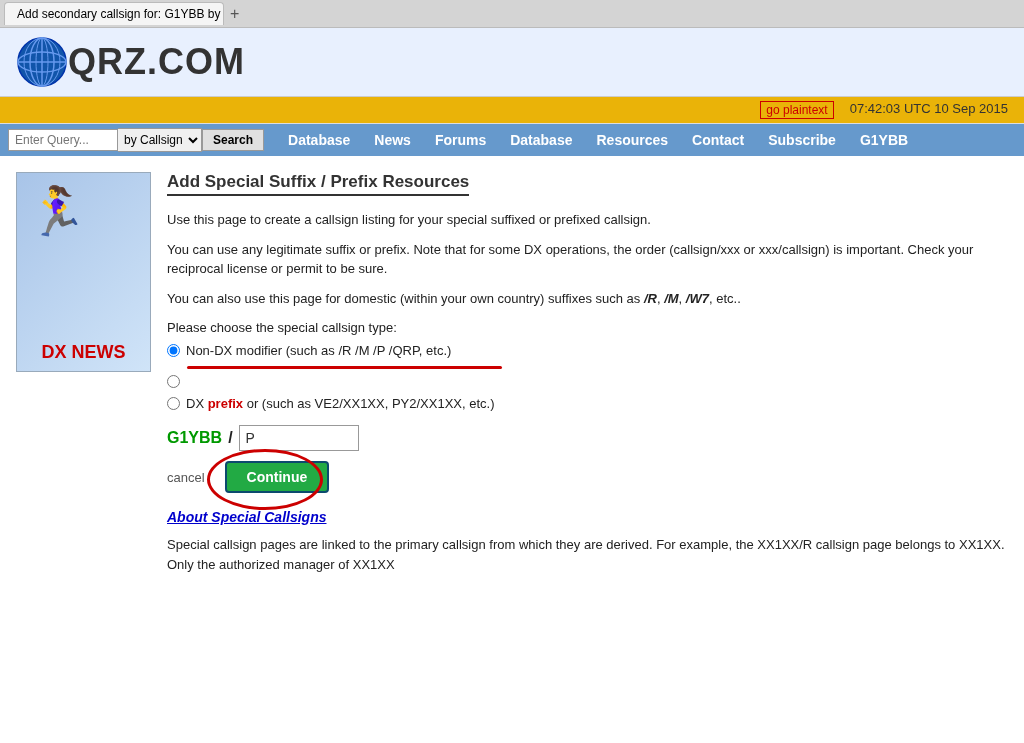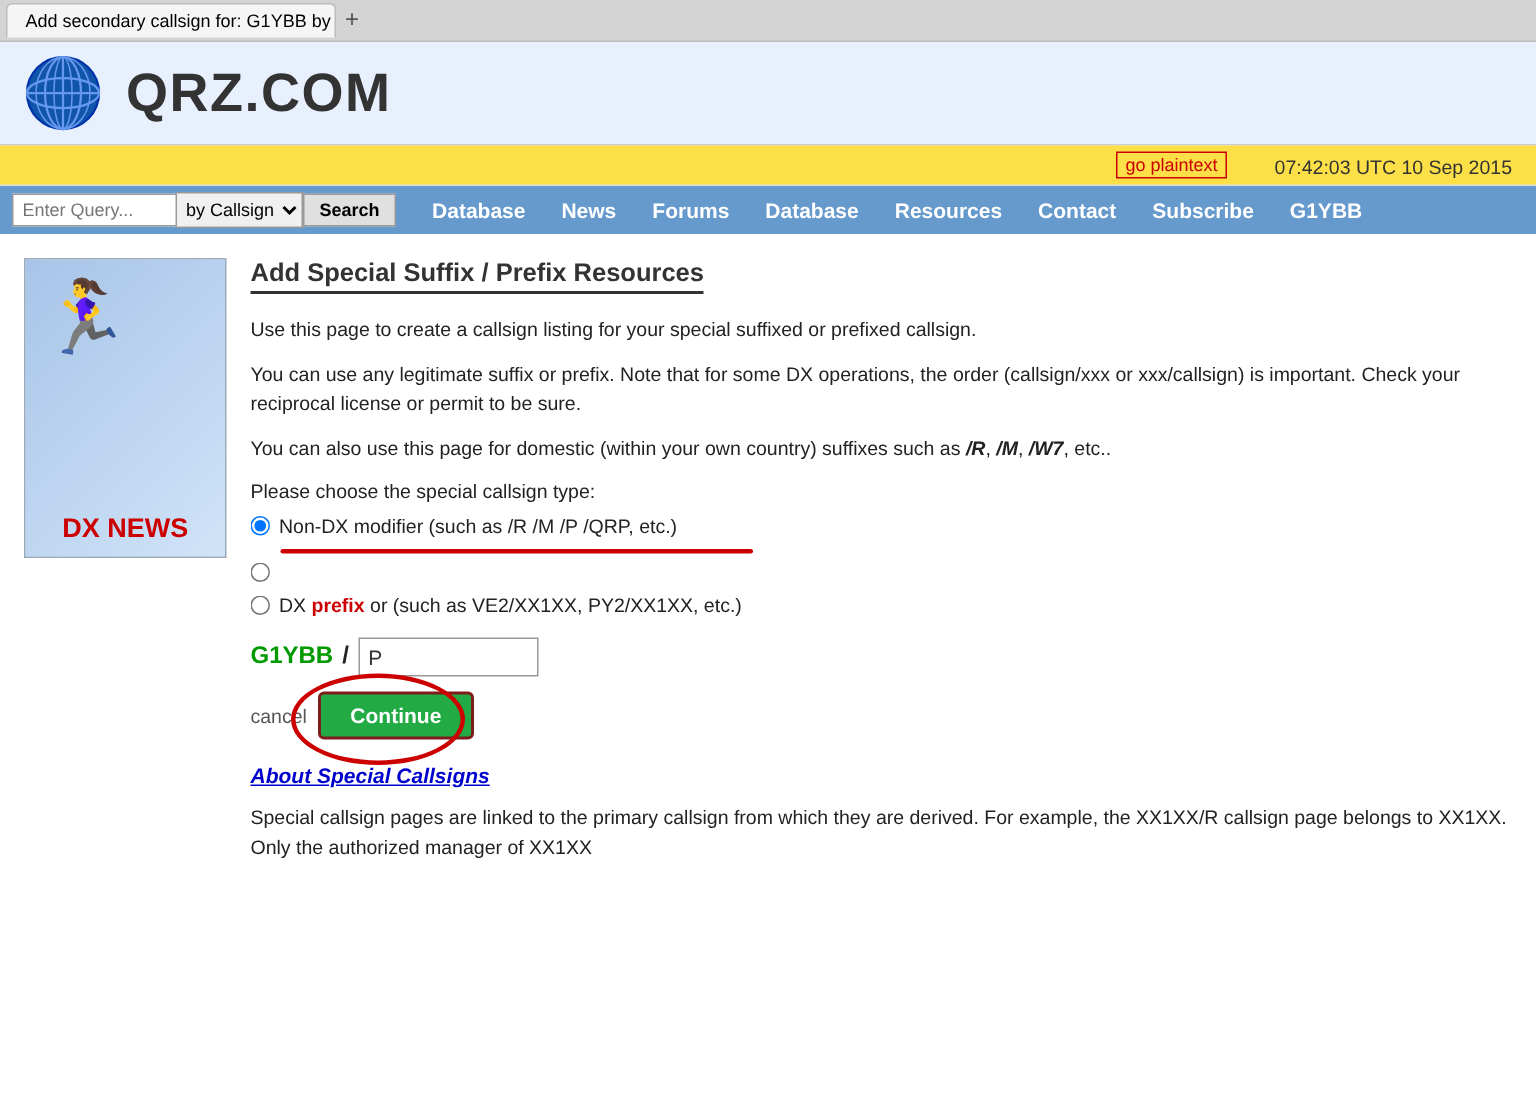--- a/index.html
+++ b/index.html
@@ -42,43 +42,43 @@
     .qrz-header {
       background: #e8f0fe;
       padding: 8px 16px;
       display: flex;
       align-items: center;
       border-bottom: 1px solid #ccc;
     }
     .qrz-logo {
       display: flex;
       align-items: center;
-      gap: 16px;
+      gap: 0;
     }
     .globe-icon {
       width: 52px;
       height: 52px;
     }
     .qrz-text {
       font-size: 36px;
       font-weight: bold;
       color: #333;
       letter-spacing: 1px;
     }
 
     
     .top-info-bar {
       display: flex;
       justify-content: flex-end;
-      align-items: flex-end;
+      align-items: flex-start;
       padding: 4px 16px;
-      background: #fde047;
+      background: #eab308;
       border-bottom: 1px solid #ddd;
       font-size: 12px;
-      gap: 32px;
+      gap: 16px;
     }
     .plaintext-link {
       color: #cc0000;
       text-decoration: none;
       border: 1px solid #cc0000;
       padding: 1px 5px;
       font-size: 12px;
     }
     .timestamp {
       color: #333;
@@ -244,32 +244,32 @@
       border: 1px solid #999;
       padding: 4px 6px;
       font-size: 14px;
       width: 120px;
       color: #333;
     }
 
     .action-row {
       display: flex;
       align-items: center;
-      gap: 7px;
+      gap: 20px;
       margin-top: 10px;
       margin-bottom: 16px;
     }
     .cancel-link {
       color: #555;
       text-decoration: none;
       font-size: 13px;
     }
     .continue-btn {
       background: #22aa44;
-      border: 2px solid #7f1d1d;
+      border: 2px solid #0c4a6e;
       color: #fff;
       font-size: 14px;
       font-weight: bold;
       padding: 6px 20px;
       cursor: pointer;
       border-radius: 4px;
       position: relative;
     }
     
     

